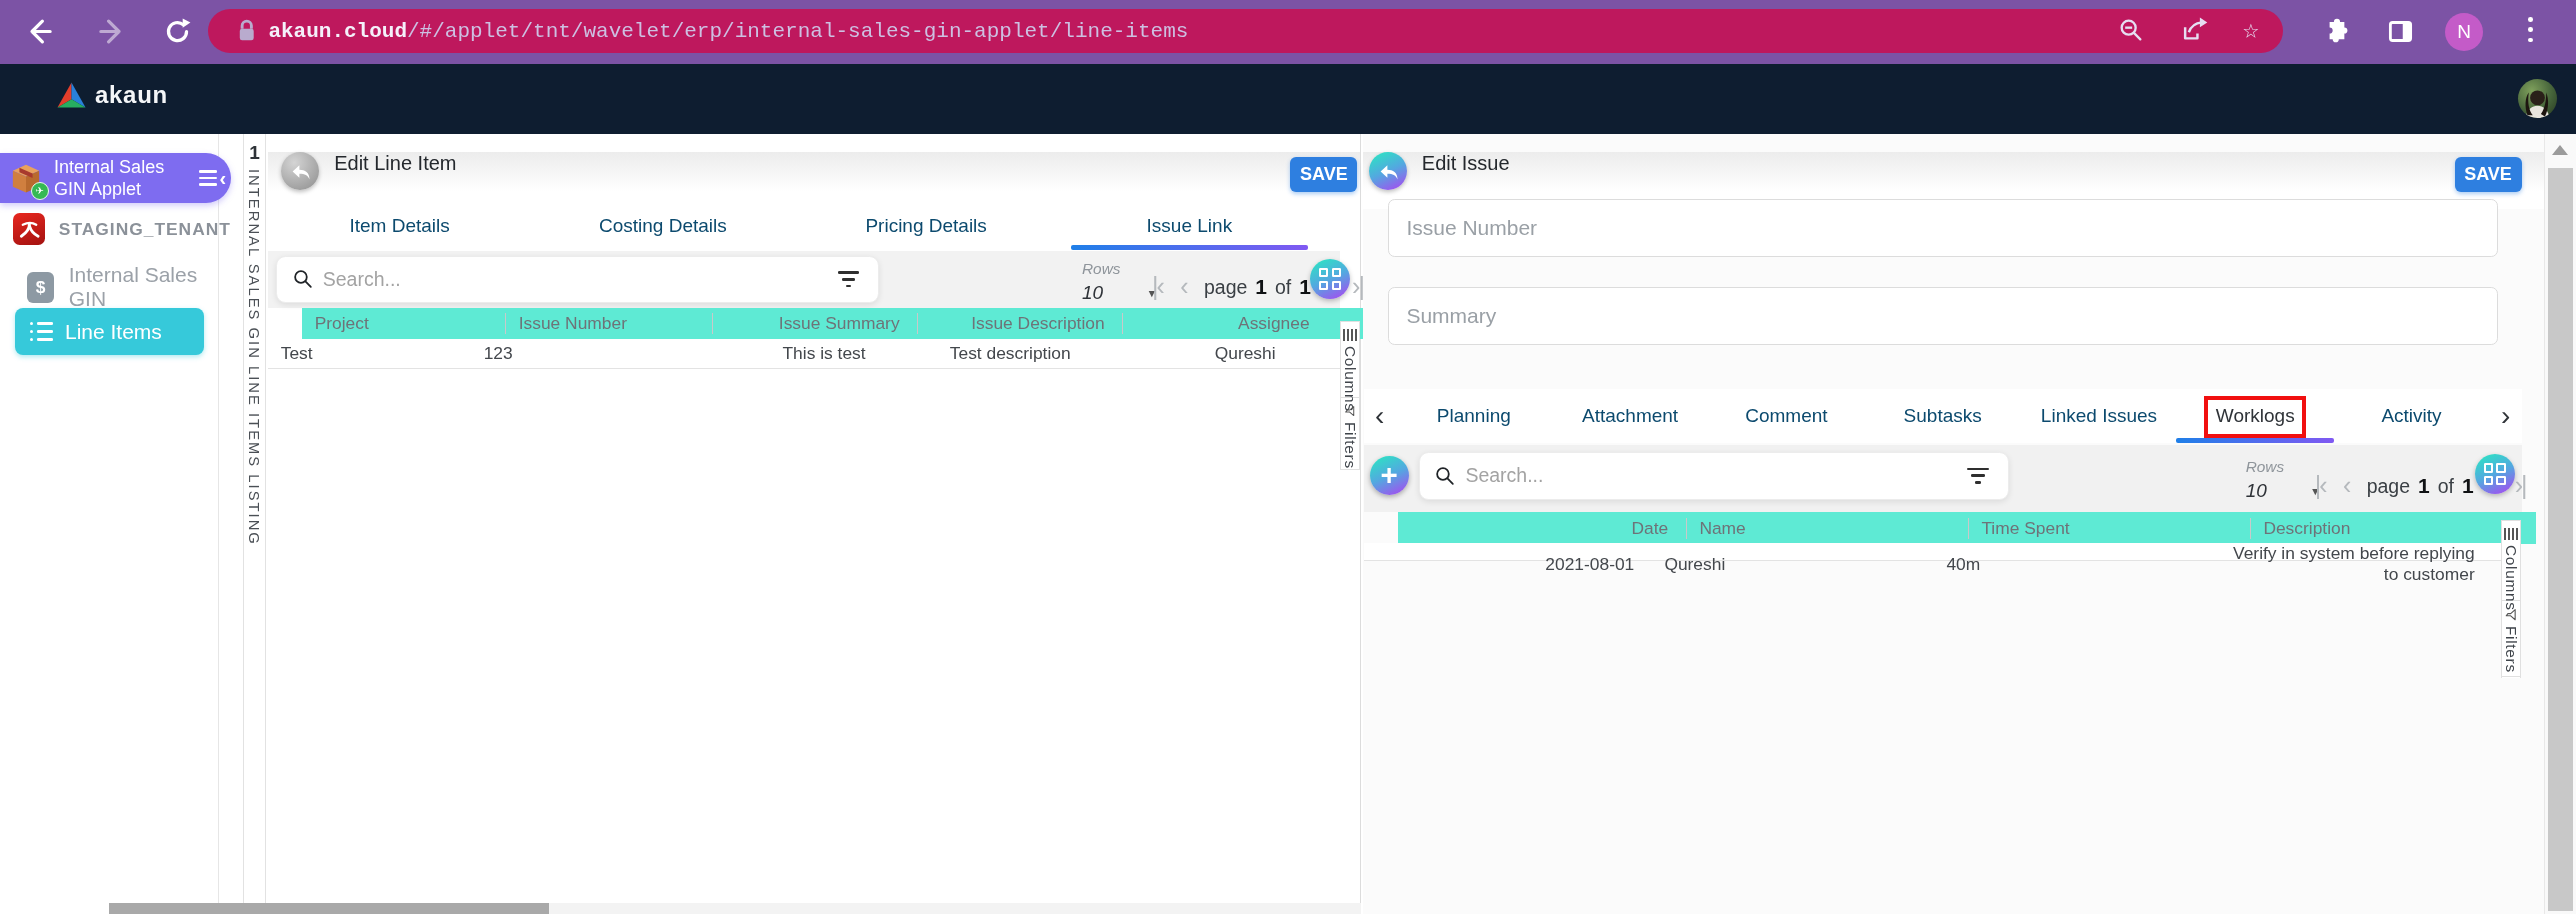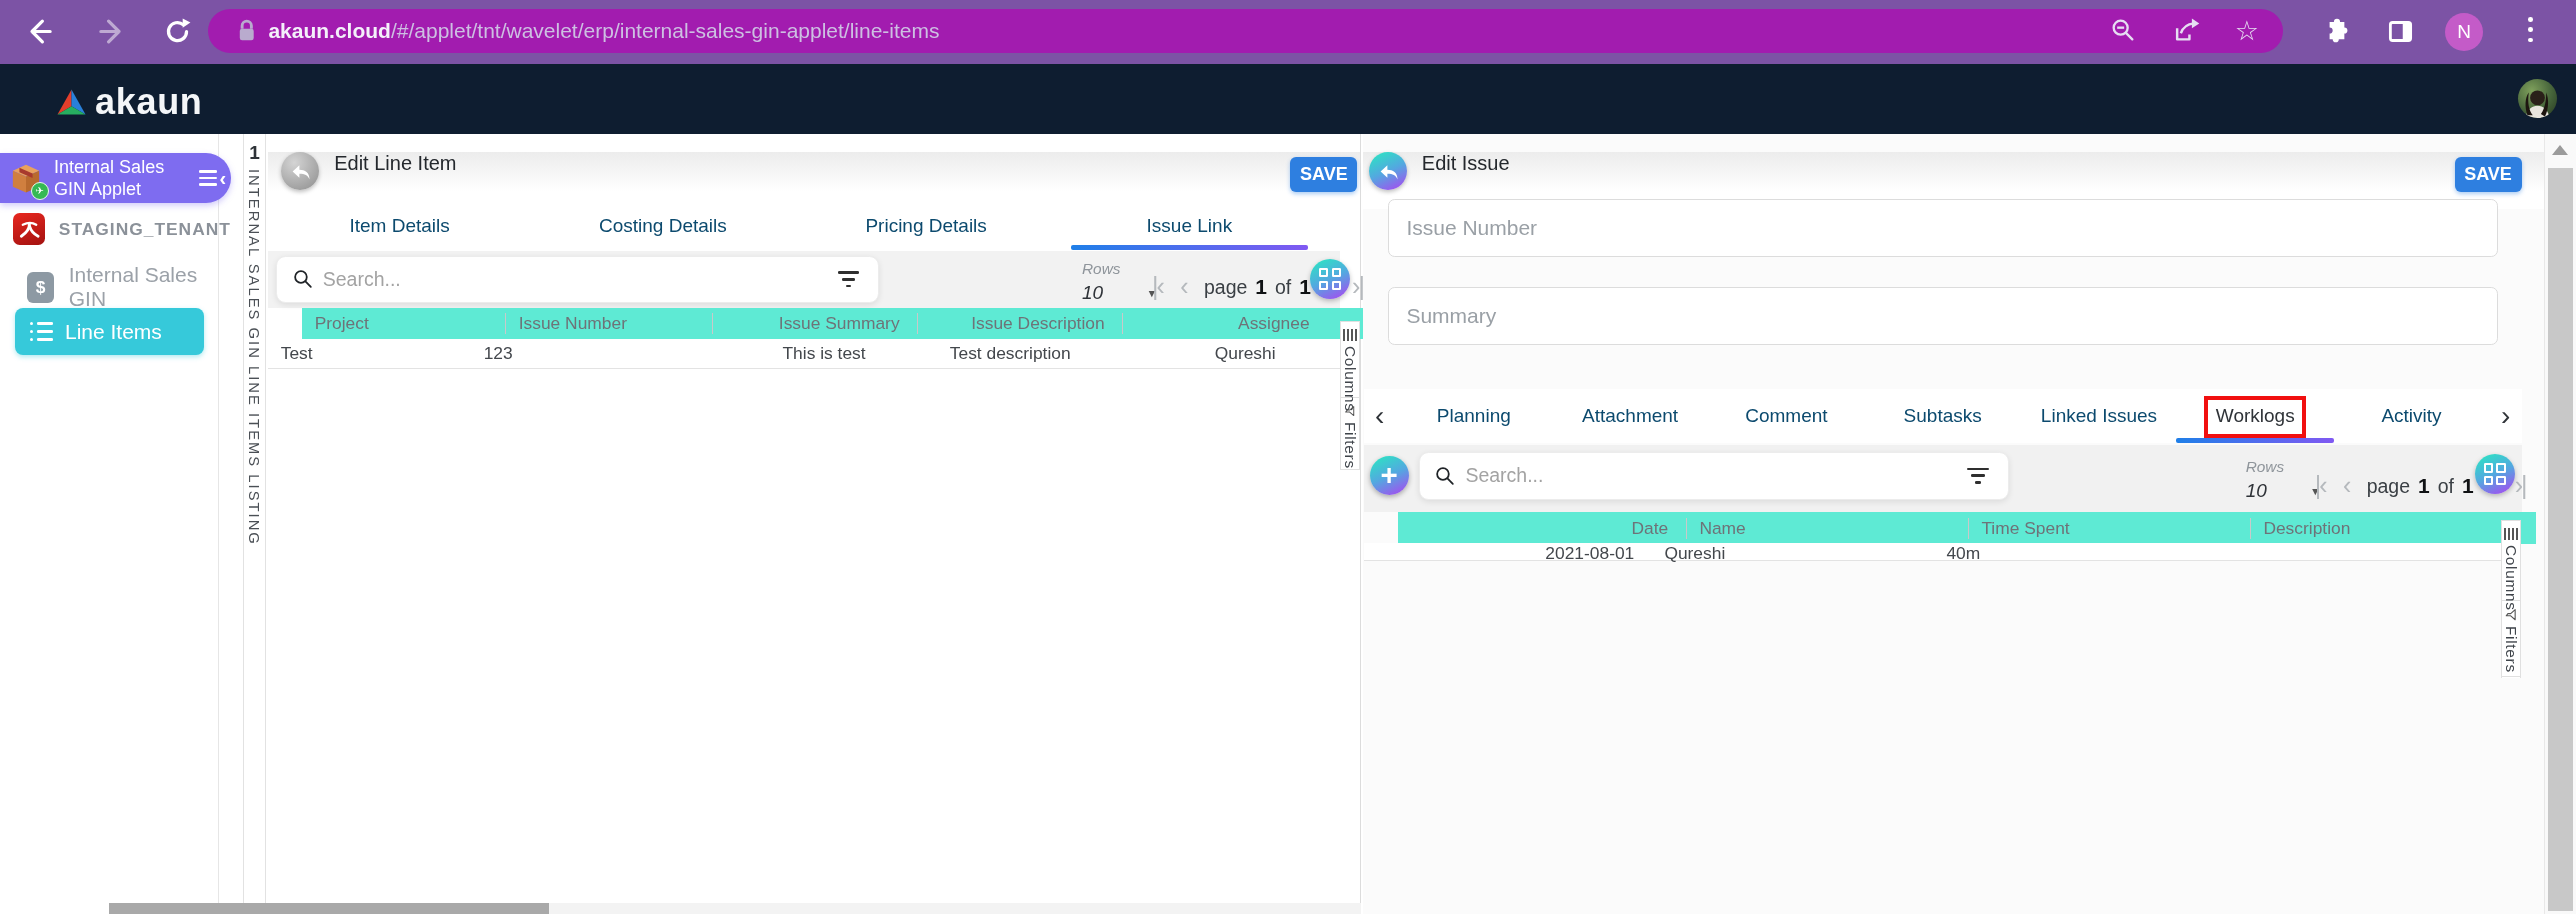--- a/index.html
+++ b/index.html
@@ -7,38 +7,38 @@
   #screen {
     position:relative; width:2576px; height:915px; overflow:hidden;
     font-family:"Liberation Sans", sans-serif; background:#ffffff;
   }
 
   
   .chrome { position:absolute; left:0; top:0; width:2576px; height:64px; background:#7c53a5; }
   .chrome-icon { position:absolute; top:12px; width:39px; height:39px; display:flex; align-items:center; justify-content:center; }
   .urlbar {
     position:absolute; left:208px; top:9.4px; width:2075px; height:44px;
-    background:#a21caf; border-radius:22px; display:flex; align-items:center;
+    background:#be185d; border-radius:22px; display:flex; align-items:center;font-family:Liberation Mono, monospace;
   }
   .url-text { font-size:21px; margin-left:9.4px; white-space:nowrap; }
   .url-host { color:#f4f0fa; font-weight:bold; }
   .url-path { color:#cdc0e2; }
   .urlbar-right { position:absolute; right:24px; display:flex; gap:34px; align-items:center; }
   .chrome-star { font-size:27px; color:#e6def2; line-height:1; }
   .avatar-n {
     position:absolute; left:2445px; top:12.7px; width:38px; height:38px; border-radius:50%;
     background:#c45bc8; color:#fff; font-size:19px; display:flex; align-items:center; justify-content:center;
   }
   .dots-menu { position:absolute; left:2528px; top:17.4px; display:flex; flex-direction:column; gap:5.4px; }
   .dots-menu i { width:4.7px; height:4.7px; border-radius:50%; background:#fff; }
 
   
   .appbar { position:absolute; left:0; top:64px; width:2576px; height:70px; background:#0e1d30; }
   .brand { position:absolute; left:56px; top:17.4px; display:flex; align-items:center; gap:8px; }
-  .brand-text { color:#f4f6f8; font-size:36px; font-weight:bold; letter-spacing:0.7px; }
+  .brand-text { color:#f4f6f8; font-size:24px; font-weight:bold; letter-spacing:0.7px; }
   .avatar-photo {
     position:absolute; left:2518px; top:14.8px; width:39px; height:39px; border-radius:50%;
     background:radial-gradient(circle at 35% 30%, #7fa05c 0%, #45633a 55%, #24351f 100%); overflow:hidden;
   }
   .avatar-photo svg { position:absolute; left:0; top:4px; }
 
   
   .sidebar { position:absolute; left:0; top:134px; width:219px; height:780px; background:#fff; border-right:1.3px solid #e6e6e6; }
   .applet-item {
     position:absolute; left:0; top:19px; width:231px; height:50px; background:#7e6cf0;
@@ -539,20 +539,21 @@
     <div class="thead rgrid">
       <span class="cell-r no-bl">Date</span>
       <span class="cell-l">Name</span>
       <span class="cell-l">Time Spent</span>
       <span class="cell-l">Description</span>
     </div>
     <div class="trow rgrid">
       <span class="cell-r">2021-08-01</span>
       <span class="cell-l">Qureshi</span>
       <span class="cell-l">40m</span>
+      <span class="cell-r" style="padding-right:27px;">Verify in system before replying to customer</span>
     </div>
 
     <div class="side-strip">
       <div class="strip-block first">
         <span class="colbars">
             <i></i>
             <i></i>
             <i></i>
             <i></i>
           </span>

